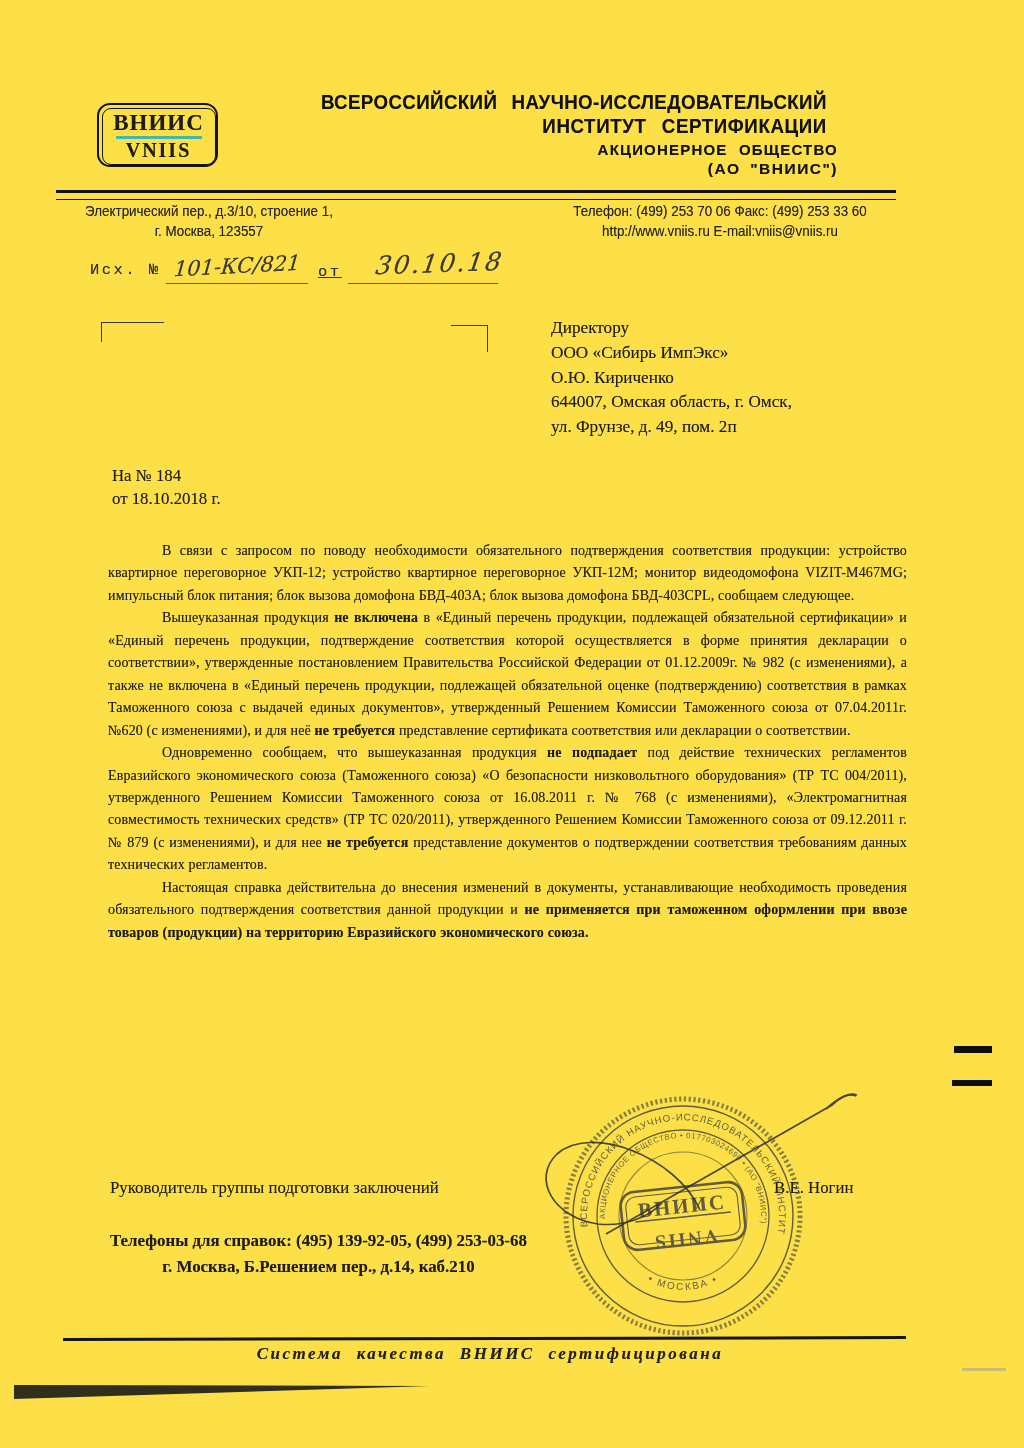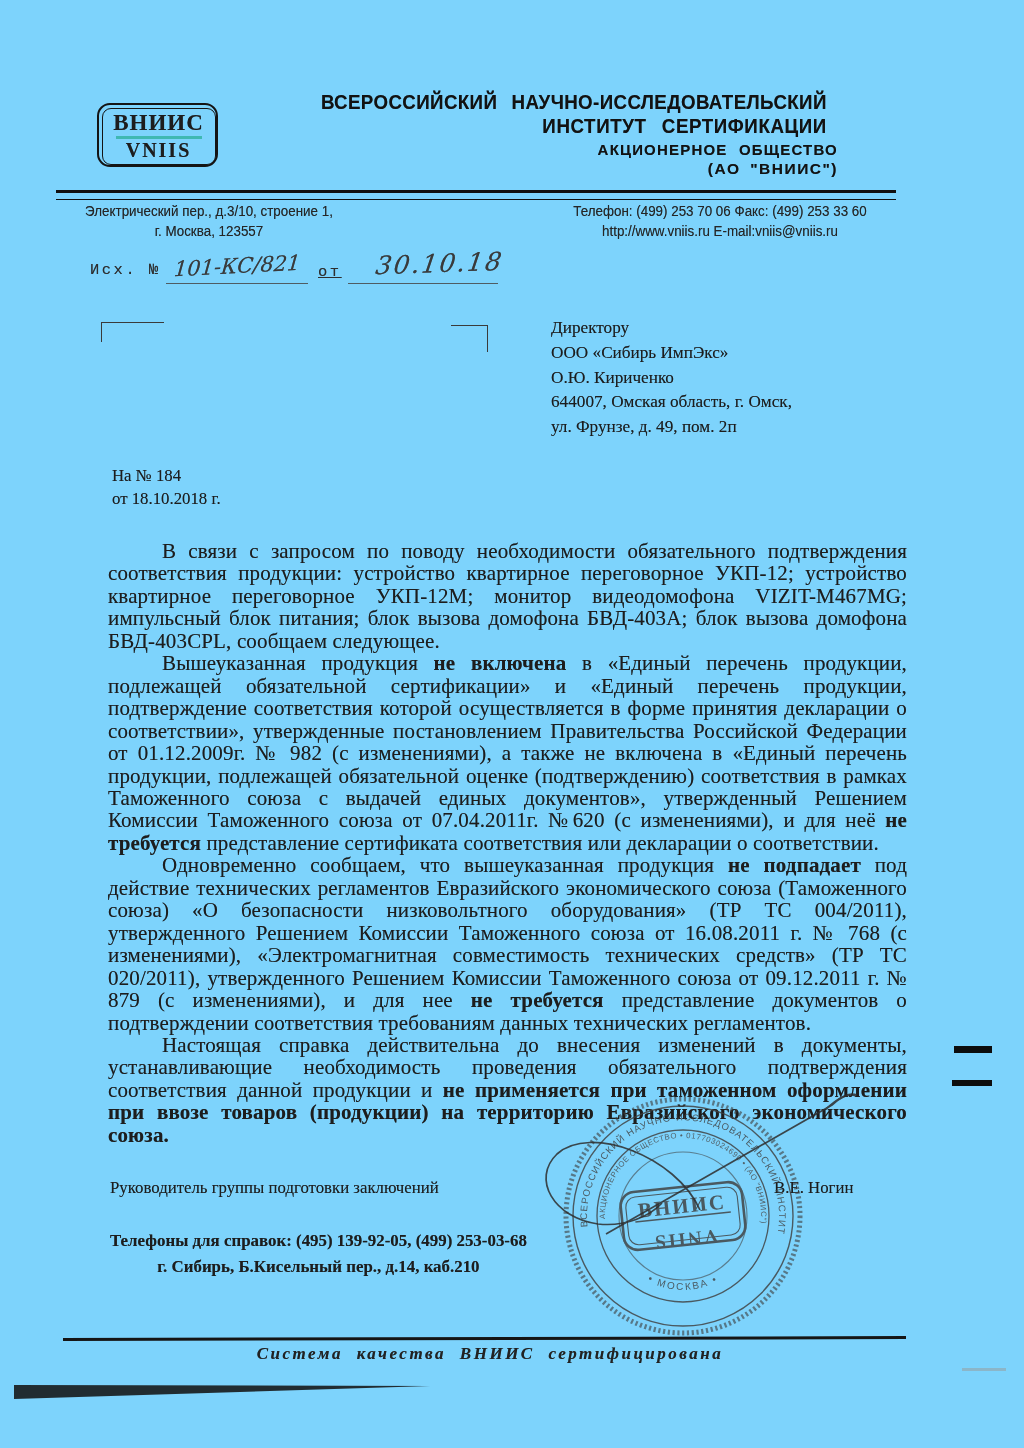--- a/index.html
+++ b/index.html
@@ -1,18 +1,18 @@
 <!DOCTYPE html>
 <html><head>
 <meta charset="utf-8">
 <style>
   html,body{margin:0;padding:0;background:#e8e8e6;}
   .page{
     position:relative; width:1024px; height:1448px; margin:0 auto;
-    background:#7dd3fc; overflow:hidden;
+    background:#fde047; overflow:hidden;
     font-family:"Liberation Serif", serif; color:#1d1d1d;
     text-shadow:0 0 .4px rgba(20,20,20,.45);
   }
   .abs{position:absolute;}
   .sans{font-family:"Liberation Sans", sans-serif;}
   .mono{font-family:"Liberation Mono", monospace;}
   .b{font-weight:bold;}
   
   .logo{left:97px; top:103px; width:121px; height:64px; border:2.2px solid #141414;
         border-radius:13px; padding:2.5px; box-sizing:border-box;}
@@ -37,21 +37,21 @@
   .uline{border-bottom:1.6px solid rgba(70,70,70,.85); height:1px;}
   
   .cm-l{left:101px; top:322px; width:62px; height:19px; border-left:1.6px solid #3a3a3a; border-top:1.6px solid #3a3a3a;}
   .cm-r{left:451px; top:325px; width:36px; height:26px; border-right:1.8px solid #3a3a3a; border-top:1.6px solid #3a3a3a;}
   
   .addressee{left:551px; top:316px; width:340px; font-size:17.2px; line-height:24.8px;}
   .refnum{left:112px; top:464px; font-size:16.8px; line-height:23px;}
   
   .body-text{left:108px; top:540px; width:799px;}
   .body-text p{margin:0; text-indent:54px; text-align:justify;
-     font-size:21px; line-height:22.45px; letter-spacing:.15px;}
+     font-size:14px; line-height:22.45px; letter-spacing:.15px;}
   
   .sig-title{left:110px; top:1178px; font-size:16.8px;}
   .sig-name{left:774px; top:1178px; font-size:16.8px;}
   .phones{left:110px; top:1228px; font-size:16.9px; font-weight:bold; line-height:26px;text-align:center;}
   
   .foot-rule{left:63px; top:1337px; width:843px; height:2.6px; background:#151515; transform:rotate(-.12deg);}
   .foot-text{left:200px; top:1344px; width:580px; text-align:center;
      font-style:italic; font-weight:bold; font-size:17px; letter-spacing:2.5px; word-spacing:7px; color:#222;}
   
   .art{background:#0d0d0d;}
@@ -116,21 +116,21 @@
     <p><span>Вышеуказанная продукция </span><span class="b">не включена</span><span> в «Единый перечень продукции, подлежащей обязательной сертификации» и «Единый перечень продукции, подтверждение соответствия которой осуществляется в форме принятия декларации о соответствии», утвержденные постановлением Правительства Российской Федерации от 01.12.2009г. № 982 (с изменениями), а также не включена в «Единый перечень продукции, подлежащей обязательной оценке (подтверждению) соответствия в рамках Таможенного союза с выдачей единых документов», утвержденный Решением Комиссии Таможенного союза от 07.04.2011г. №620 (с изменениями), и для неё </span><span class="b">не требуется</span><span> представление сертификата соответствия или декларации о соответствии.</span></p>
     <p><span>Одновременно сообщаем, что вышеуказанная продукция </span><span class="b">не подпадает</span><span> под действие технических регламентов Евразийского экономического союза (Таможенного союза) «О безопасности низковольтного оборудования» (ТР ТС 004/2011), утвержденного Решением Комиссии Таможенного союза от 16.08.2011 г. № 768 (с изменениями), «Электромагнитная совместимость технических средств» (ТР ТС 020/2011), утвержденного Решением Комиссии Таможенного союза от 09.12.2011 г. № 879 (с изменениями), и для нее </span><span class="b">не требуется</span><span> представление документов о подтверждении соответствия требованиям данных технических регламентов.</span></p>
     <p><span>Настоящая справка действительна до внесения изменений в документы, устанавливающие необходимость проведения обязательного подтверждения соответствия данной продукции и </span><span class="b">не применяется при таможенном оформлении при ввозе товаров (продукции) на территорию Евразийского экономического союза.</span></p>
   </div>
 
   <div class="abs sig-title">Руководитель группы подготовки заключений</div>
   <div class="abs sig-name">В.Е. Ногин</div>
 
   <div class="abs phones">
     <div>Телефоны для справок: (495) 139-92-05, (499) 253-03-68</div>
-    <div>г. Сибирь, Б.Кисельный пер., д.14, каб.210</div>
+    <div>г. Москва, Б.Решением пер., д.14, каб.210</div>
   </div>
 
   <svg class="abs" style="left:538px; top:1086px;" width="292" height="262" viewBox="0 0 292 262" opacity="0.82">
     <g stroke="#3f3f3f" fill="none">
       <circle cx="145" cy="130" r="117" stroke-width="5" stroke-dasharray="2.2,2.6" opacity=".75"></circle>
       <circle cx="145" cy="130" r="110" stroke-width="1.4"></circle>
       <circle cx="145" cy="130" r="86" stroke-width="1.3"></circle>
       <circle cx="145" cy="130" r="64" stroke-width="1.1" opacity=".7"></circle>
     </g>
     <defs>

